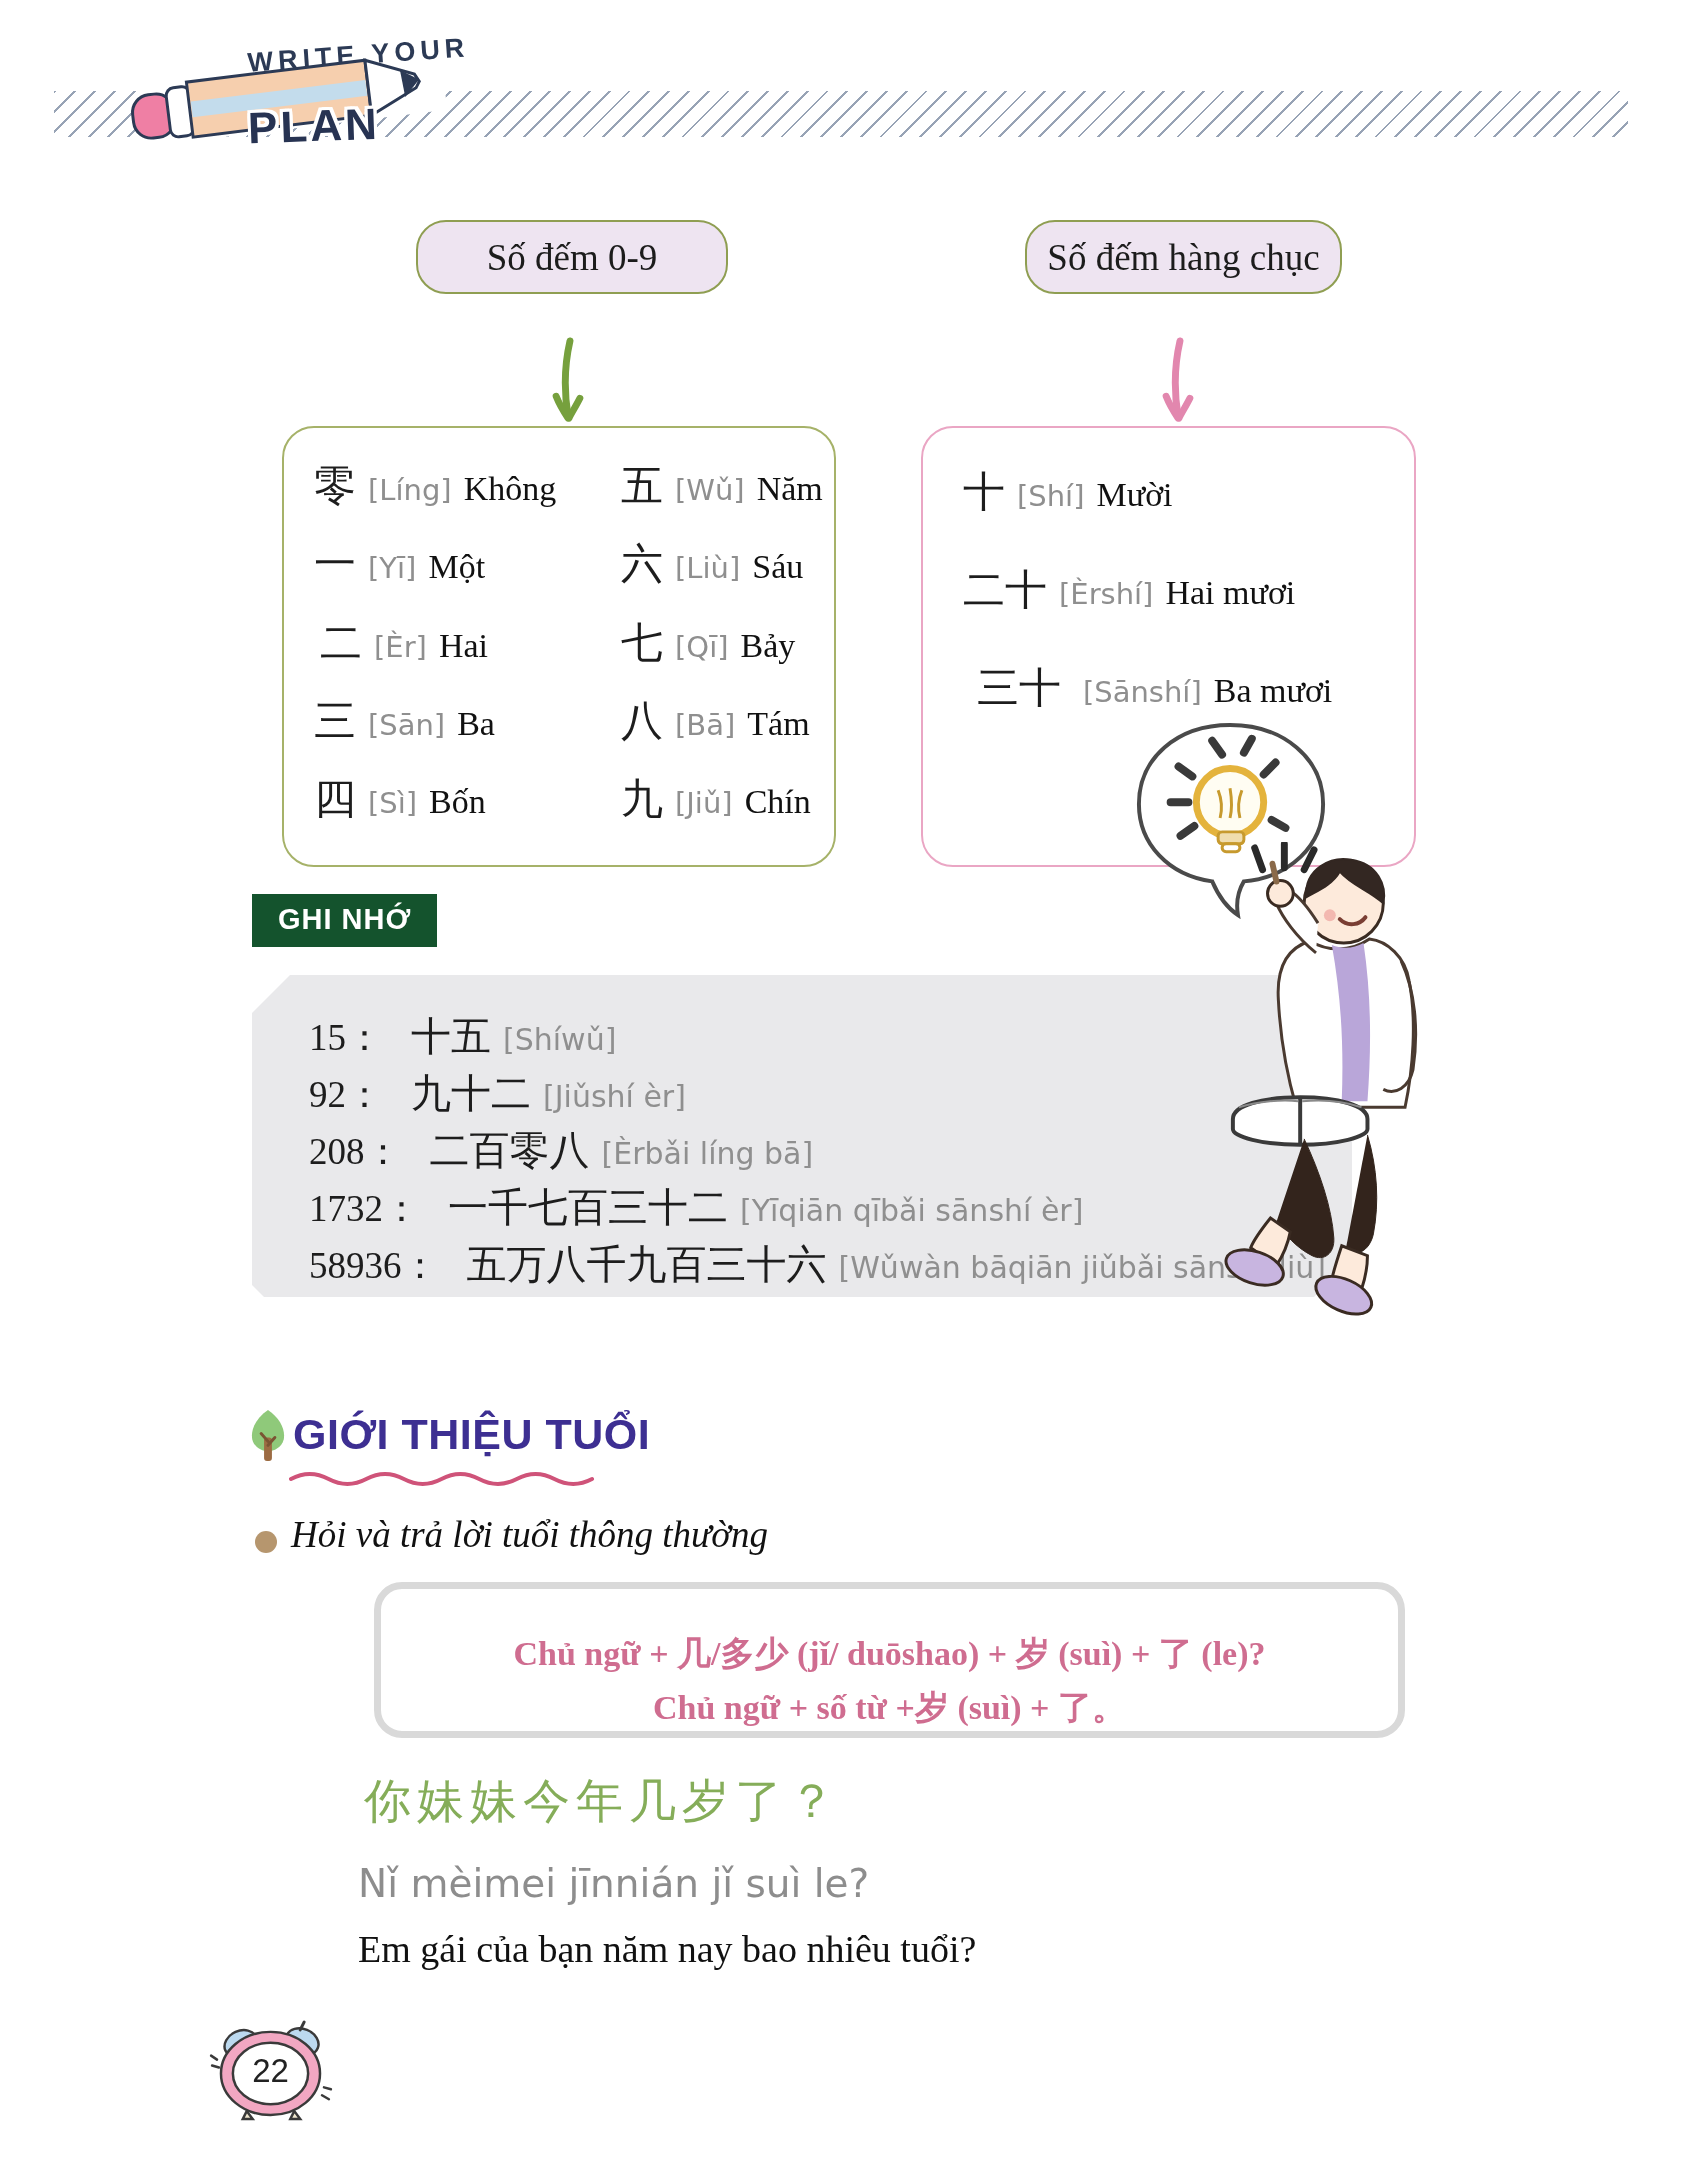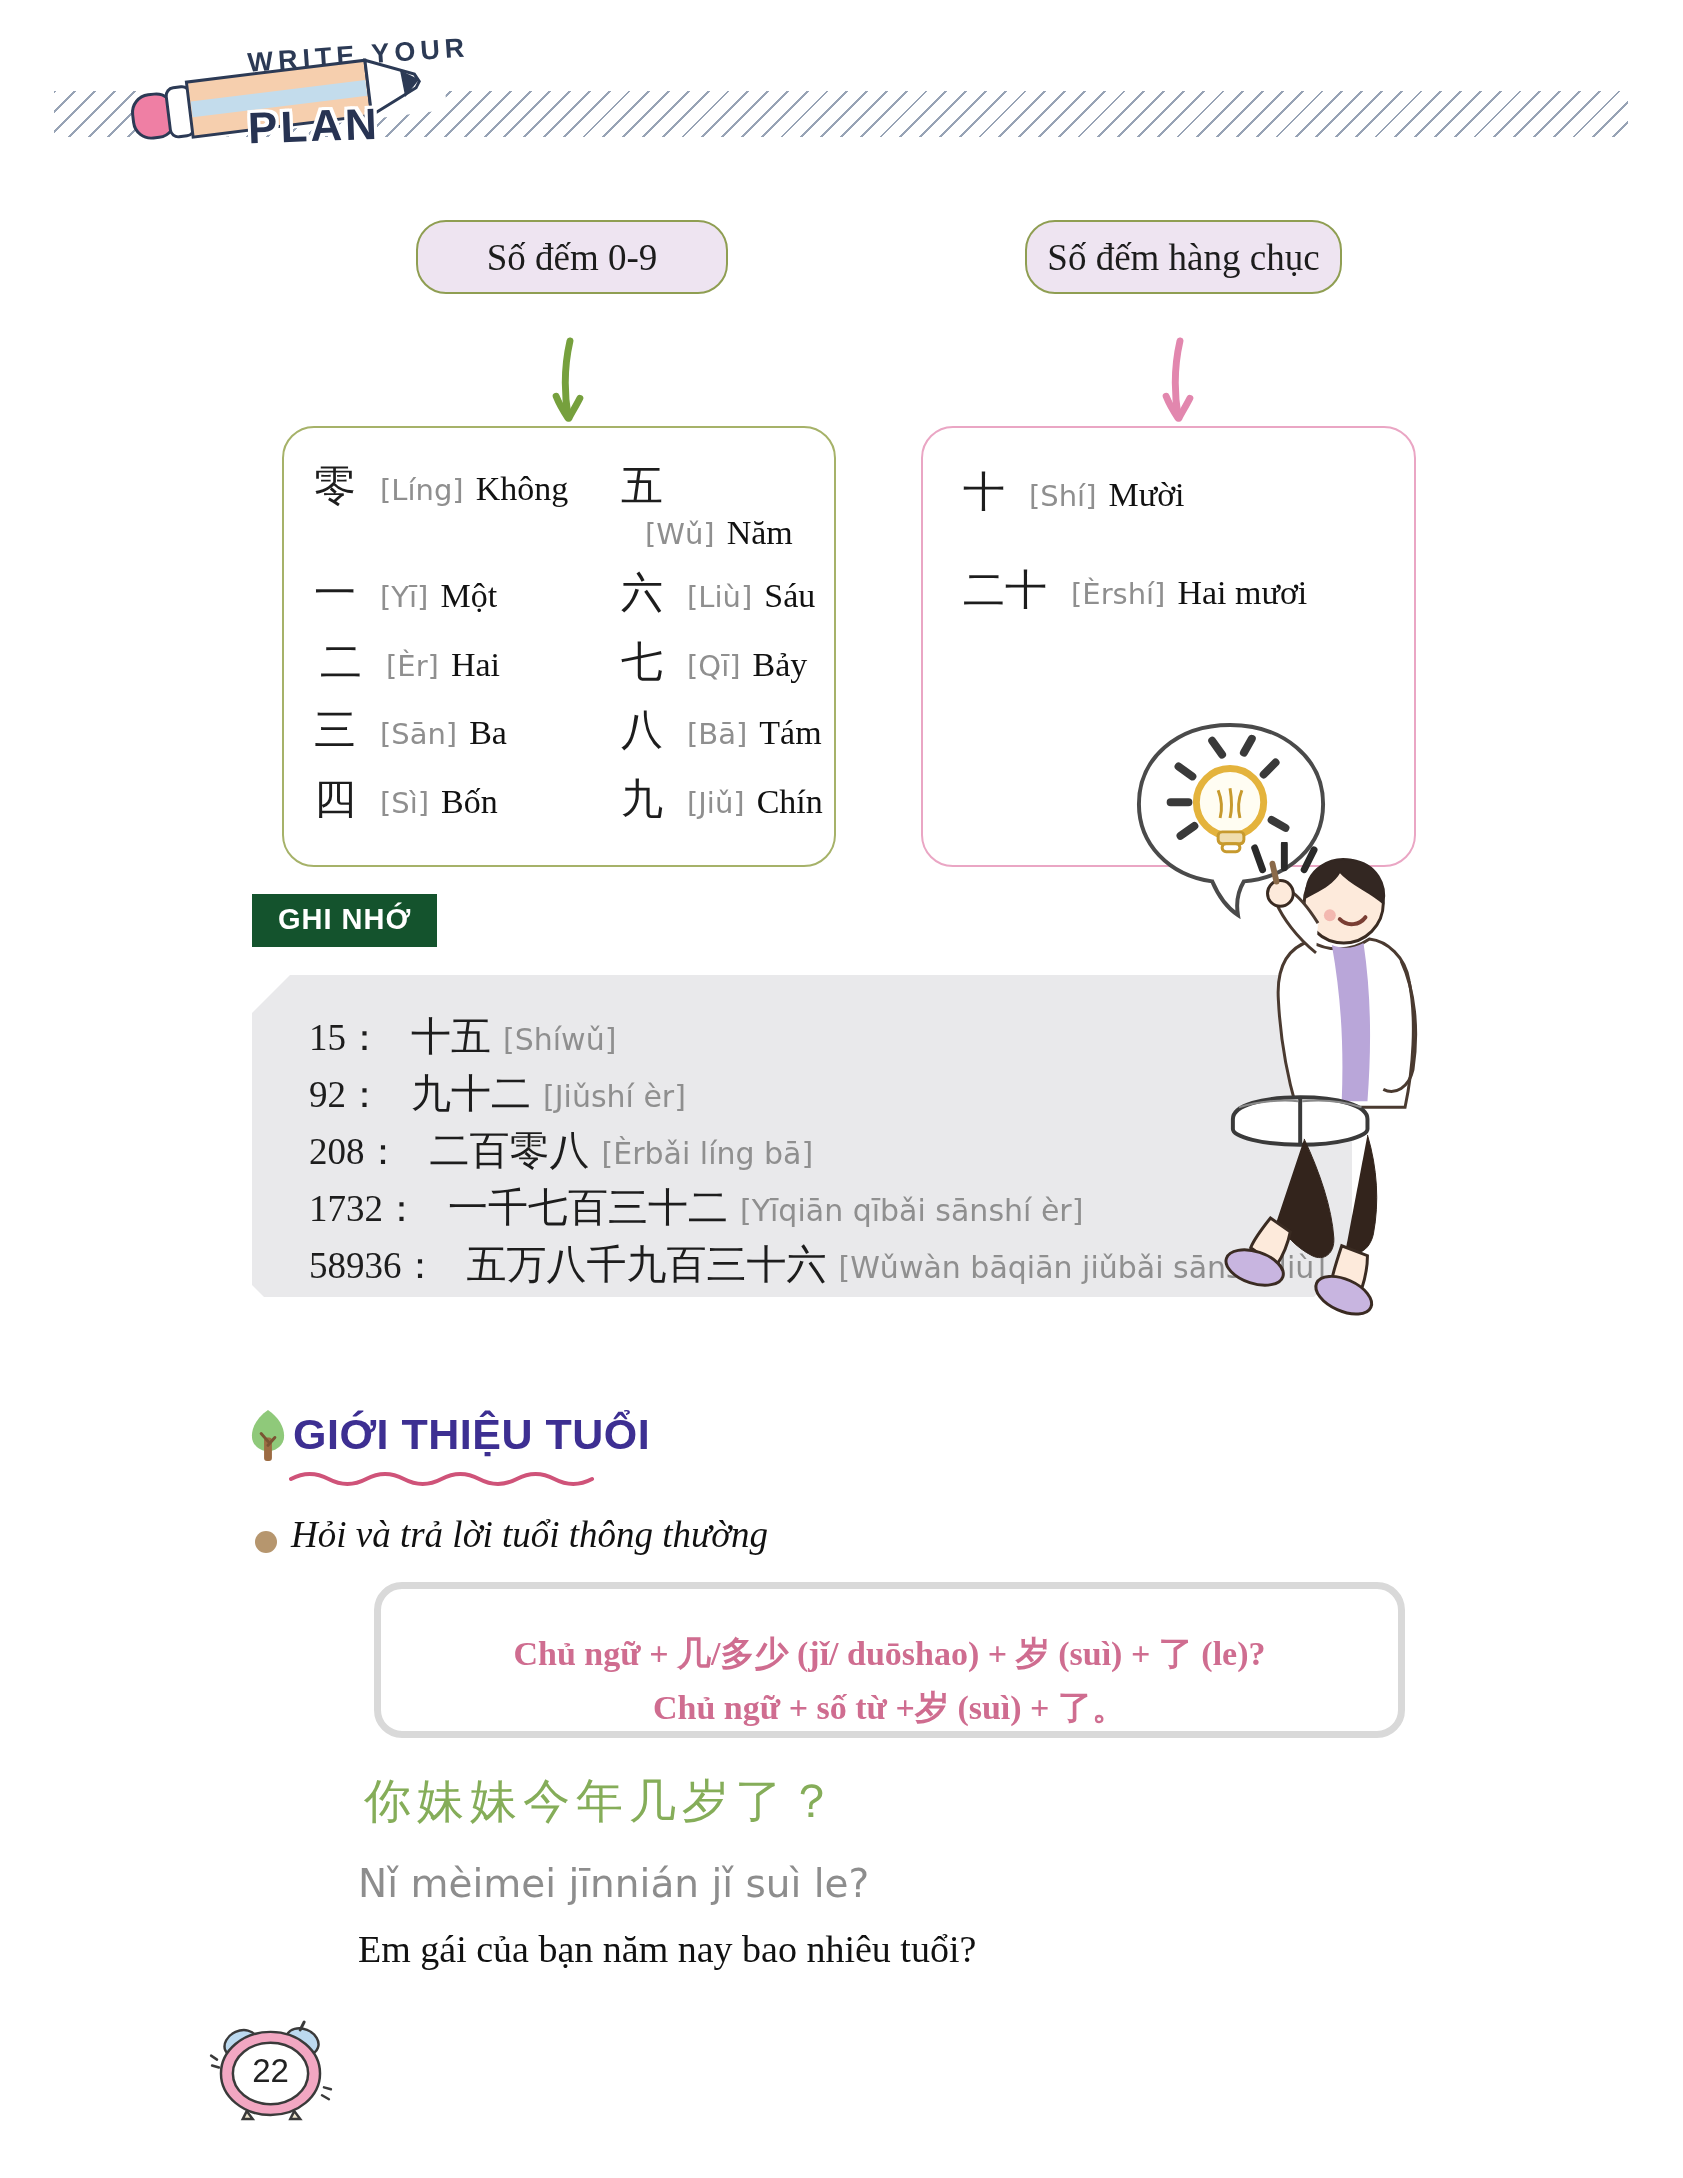--- a/index.html
+++ b/index.html
@@ -32,21 +32,21 @@
 
   
   .box { position:absolute; background:#fff; border-radius:32px; }
   .box-digits { left:282px; top:426px; width:554px; height:441px; border:2.5px solid #a6b269;
     padding:30px 0 0 30px; display:flex; flex-direction:column; justify-content:space-between; padding-bottom:38px; }
   .box-tens { left:921px; top:426px; width:495px; height:441px; border:2.5px solid #eaa6c4;
     padding:36px 0 0 40px; }
   .num-row { display:grid; grid-template-columns:307px auto; align-items:baseline; }
   .tens-row { margin-bottom:42px; }
   .hanzi { font-size:42px; color:#1d1d1d; font-family:"DejaVu Sans", sans-serif; }
-  .pinyin { font-size:29px; color:#8f8f8f; font-family:"DejaVu Sans", sans-serif; margin-left:24px; }
+  .pinyin { font-size:29px; color:#8f8f8f; font-family:"DejaVu Sans", sans-serif; margin-left:12px; }
   .viet { font-size:34px; color:#111; margin-left:12px; }
   .indent1 { margin-left:6px; } .indent2 { margin-left:14px; }
 
   
   .bubble { position:absolute; left:1127px; top:719px; z-index:3; }
   .person { position:absolute; left:1193px; top:842px; z-index:4; }
 
   
   .badge { position:absolute; left:252px; top:894px; background:#14532d; color:#fff;
     font-family:"Liberation Sans", sans-serif; font-weight:700; font-size:29px; letter-spacing:1px;
@@ -136,20 +136,23 @@
       <span><span class="hanzi">九</span><span class="pinyin">[Jiǔ]</span><span class="viet">Chín</span></span>
     </div>
   </div>
 
   <div class="box box-tens">
     <div class="tens-row">
       <span class="hanzi">十</span><span class="pinyin">[Shí]</span><span class="viet">Mười</span>
     </div>
     <div class="tens-row">
       <span class="hanzi">二十</span><span class="pinyin">[Èrshí]</span><span class="viet">Hai mươi</span>
+    </div>
+    <div class="tens-row indent2">
+      <span class="hanzi">三十</span><span class="pinyin" style="margin-left:22px">[Sānshí]</span><span class="viet">Ba mươi</span>
     </div>
   </div>
 
   <svg class="bubble" width="210" height="200" viewBox="0 0 212 202">
     <path d="M104 6 C50 6 12 40 12 86 C12 126 42 158 86 164 C92 178 100 190 112 198 C110 186 112 174 118 164 C164 160 198 128 198 86 C198 40 158 6 104 6 Z" fill="#ffffff" stroke="#4a4a4a" stroke-width="4"></path>
     <circle cx="104" cy="84" r="34" fill="#fffdf2" stroke="#e4b33c" stroke-width="7"></circle>
     <path d="M92 72 C96 82 96 92 94 100 M104 70 C106 82 106 92 104 100 M116 72 C112 82 112 92 114 100" fill="none" stroke="#c79a2e" stroke-width="3"></path>
     <rect x="92" y="114" width="26" height="12" rx="4" fill="#f0ddae" stroke="#c79a2e" stroke-width="3"></rect>
     <rect x="96" y="126" width="18" height="8" rx="4" fill="#ffffff" stroke="#c79a2e" stroke-width="3"></rect>
     <path d="M52 48 L66 58 M44 84 L62 84 M54 118 L68 108" stroke="#3a3a3a" stroke-width="8" stroke-linecap="round"></path>

